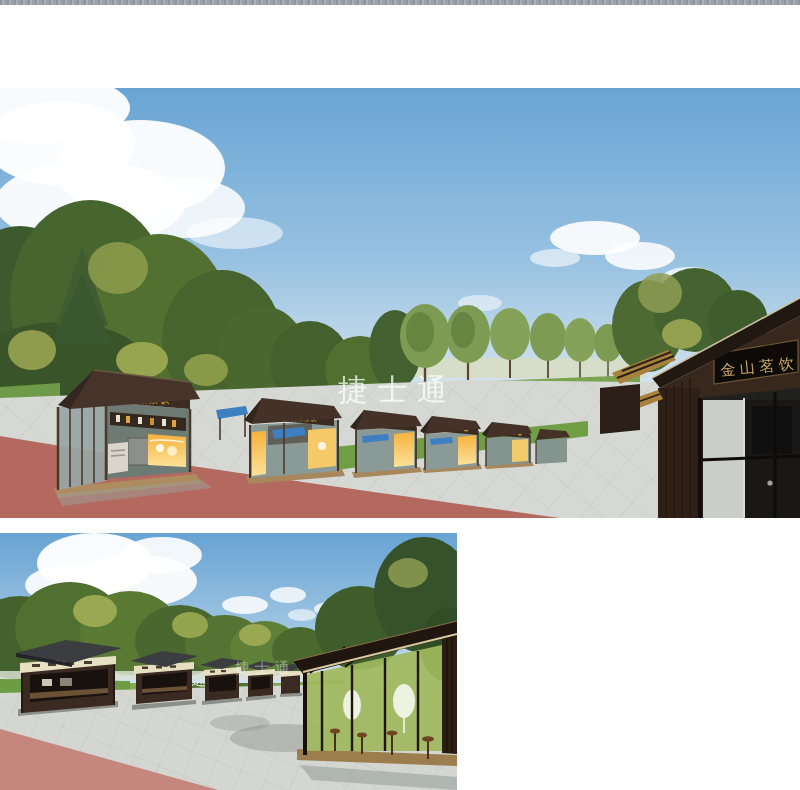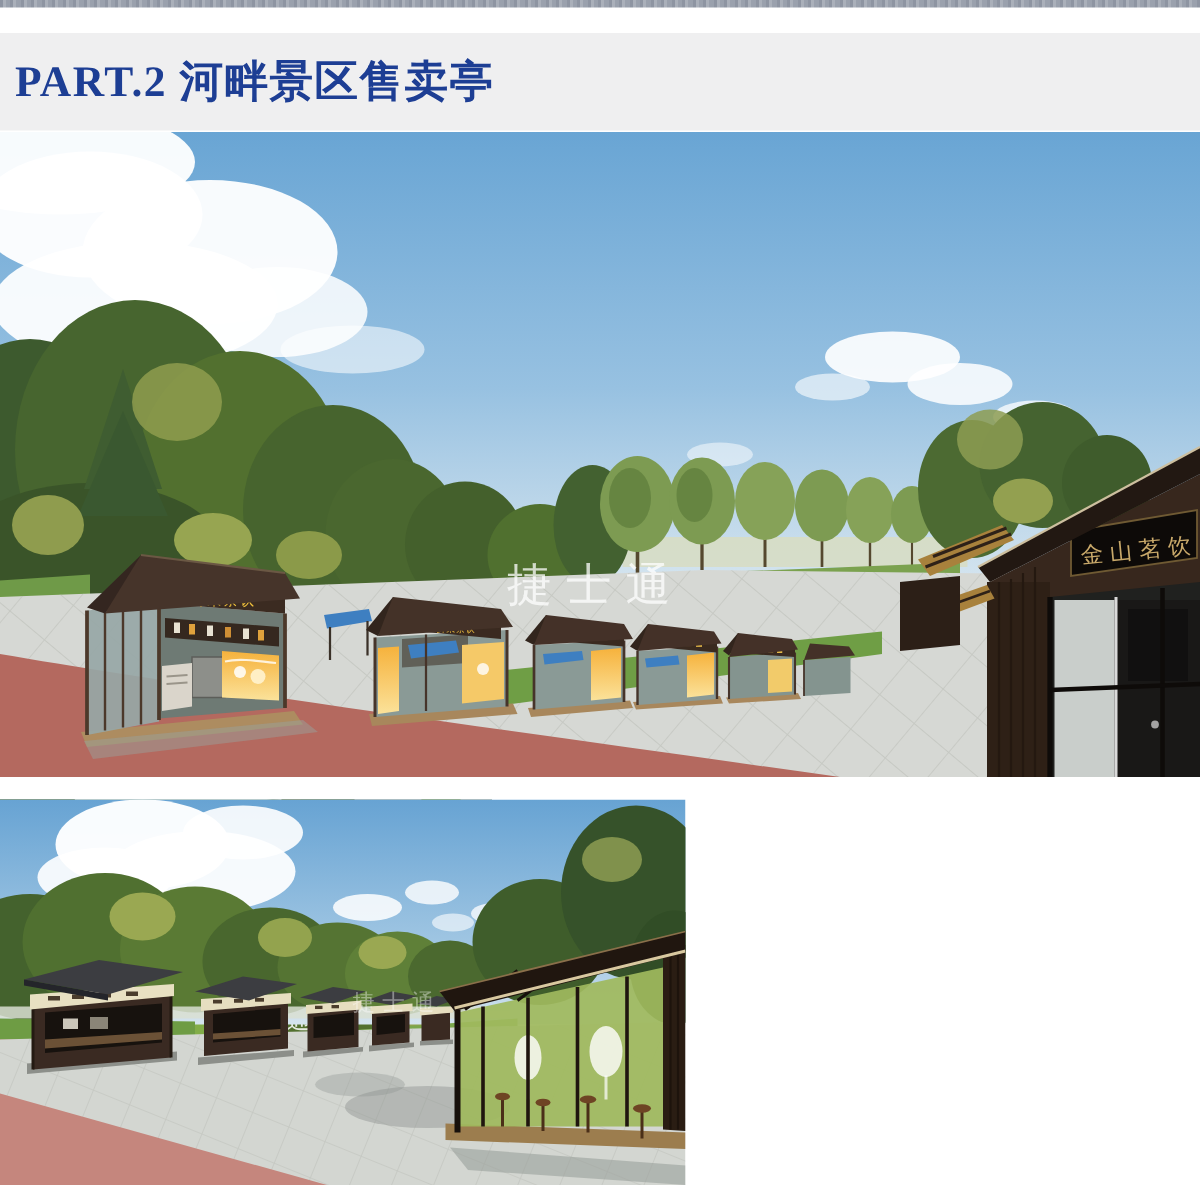--- a/index.html
+++ b/index.html
@@ -31,23 +31,20 @@
   text{font-family:"DejaVu Sans",sans-serif;}
   .wm{font-family:"DejaVu Serif",serif;}
 </style>
 </head>
 <body>
 
 <div class="page">
 
   <div class="top-strip"></div>
 
-  <div class="section-header">
-    <span class="title">PART.2 河畔景区售卖亭</span>
-  </div>
 
   <div class="render main-render">
   <svg width="800" height="430" viewBox="0 0 800 430" xmlns="http://www.w3.org/2000/svg">
     <defs>
       <linearGradient id="skyM" x1="0" y1="0" x2="0" y2="1">
         <stop offset="0" stop-color="#69a5d4"></stop>
         <stop offset="0.55" stop-color="#97c1e1"></stop>
         <stop offset="1" stop-color="#d9e7f0"></stop>
       </linearGradient>
       <linearGradient id="posterG" x1="0" y1="0" x2="0" y2="1">

